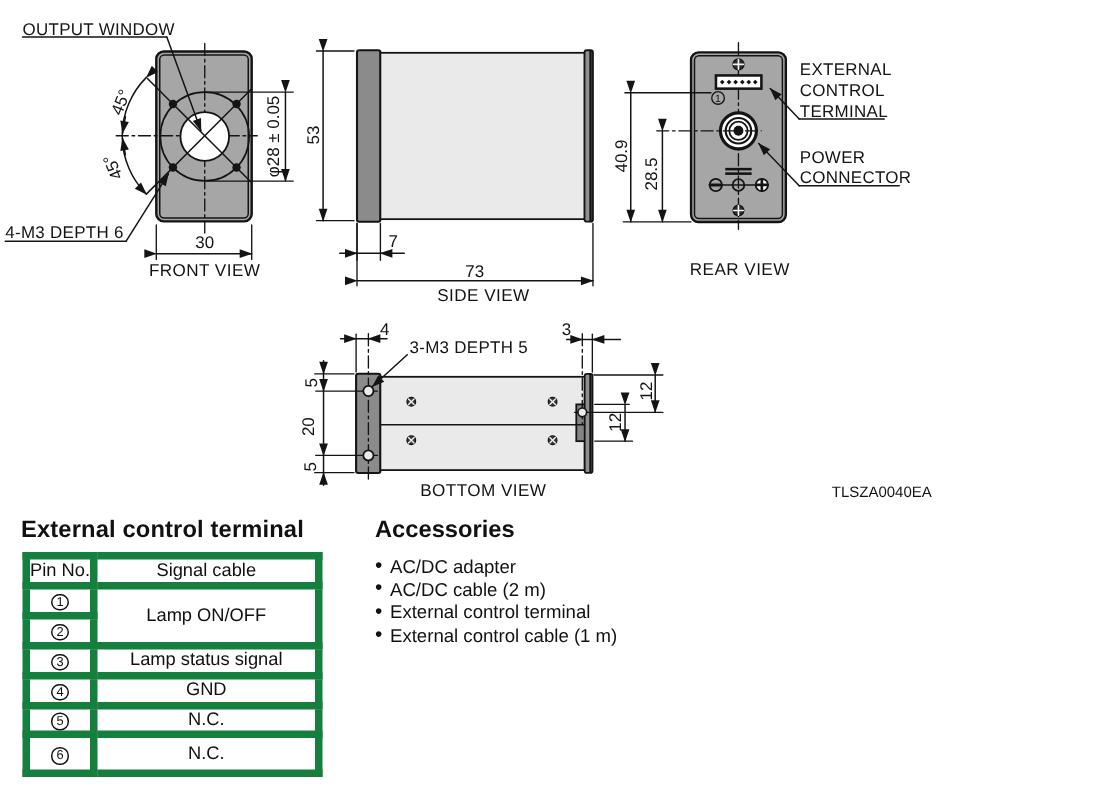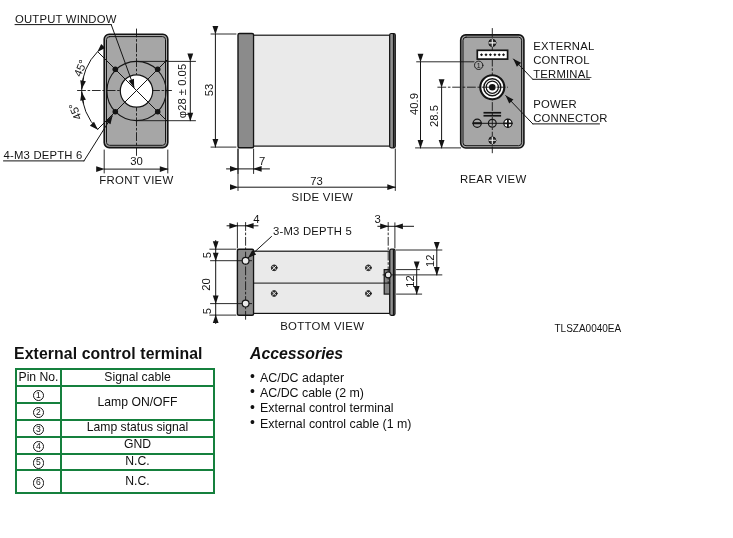--- a/index.html
+++ b/index.html
@@ -8,30 +8,30 @@
   #drawing{position:absolute;left:0;top:0;}
   svg text{font-family:"Liberation Sans","DejaVu Sans",sans-serif;fill:#141414;}
   .t{font-size:11.3px;letter-spacing:.2px;}
   .dim{font-size:11.3px;}
   .cap{font-size:11.4px;letter-spacing:.3px;}
   .small{font-size:10px;}
   
   #pin-block{position:absolute;left:14px;top:345px;width:215px;}
   #pin-title{font-size:15.8px;font-weight:bold;line-height:18.6px;letter-spacing:.1px;white-space:nowrap;}
   #pin-table{border-collapse:collapse;table-layout:fixed;width:200px;margin-left:1px;margin-top:4.5px;}
-  #pin-table td,#pin-table th{border:2px solid #15803d;font-weight:normal;
+  #pin-table td,#pin-table th{border:5px solid #15803d;font-weight:normal;
       text-align:center;vertical-align:middle;height:14.9px;padding:0;font-size:12.2px;line-height:13.5px;}
   #pin-table{border:1.4px solid #141414;}
   #pin-table col.c1{width:45px;}
   #pin-table tbody tr:last-child td{height:20.2px;}
   .cn{display:inline-block;box-sizing:border-box;width:11.5px;height:11.5px;border:1px solid #141414;
       border-radius:50%;font-size:8.6px;line-height:9.8px;text-align:center;vertical-align:-0.5px;}
   
   #acc-block{position:absolute;left:250px;top:345px;width:260px;}
-  #acc-title{font-size:15.8px;font-weight:bold;line-height:18px;font-style:italic;}
+  #acc-title{font-size:15.8px;font-weight:bold;line-height:18px;}
   #acc-list{margin:7.5px 0 0 0;padding:0;list-style:none;font-size:12.4px;line-height:15.4px;}
   #acc-list li{position:relative;padding-left:10px;}
   #acc-list li .blt{position:absolute;left:0;top:-1.5px;font-size:14px;}
   #acc-list li .cont{display:block;margin-left:-4px;}
 </style>
 </head>
 <body style="background: rgb(255, 255, 255);">
 
 <svg id="drawing" width="733" height="345" viewBox="0 0 733 345">
   <defs>

